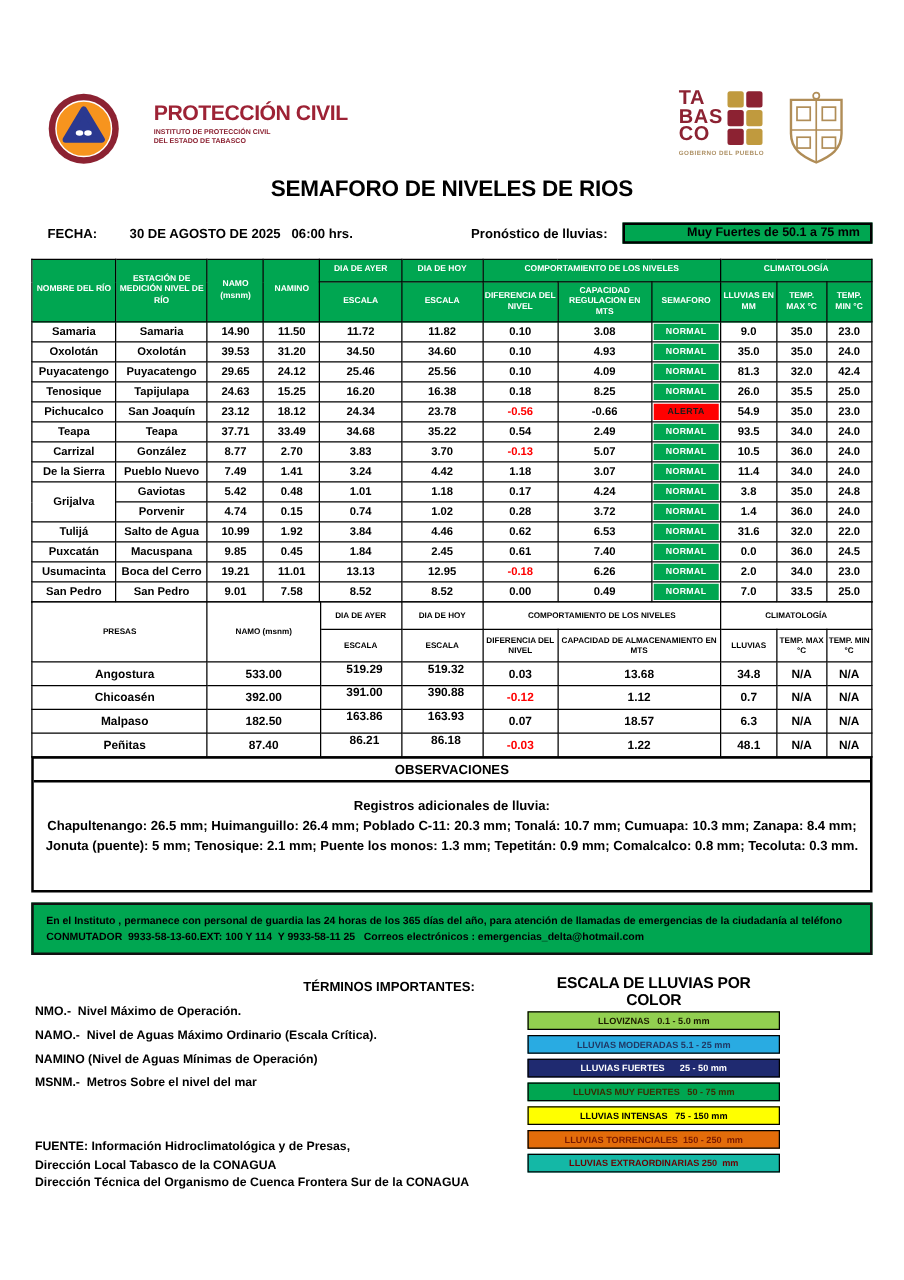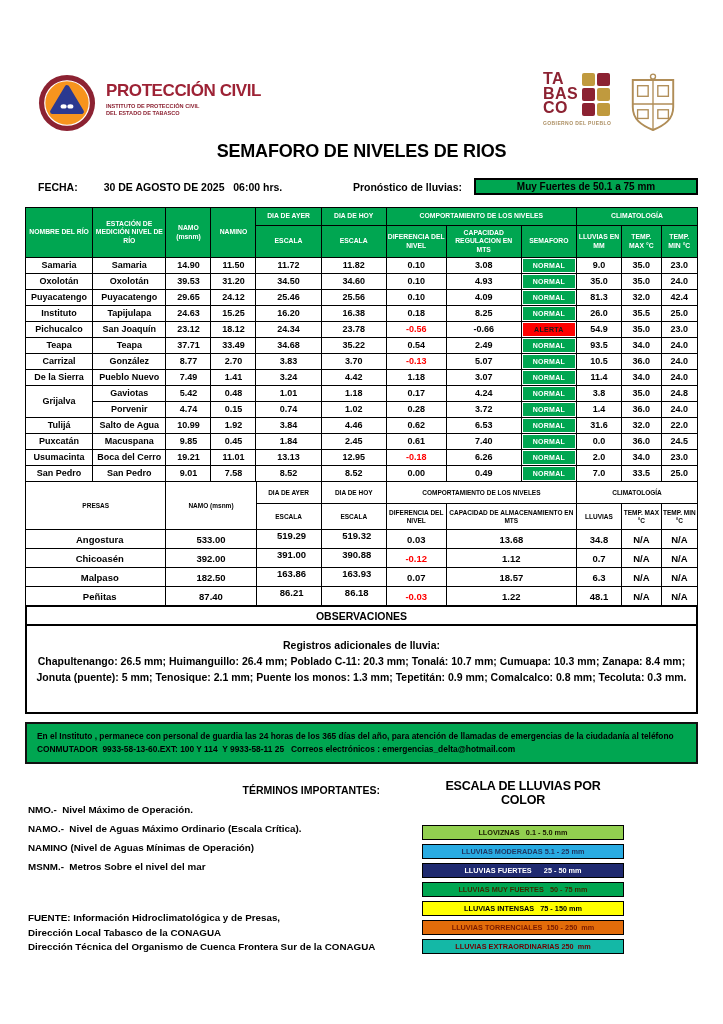--- a/index.html
+++ b/index.html
@@ -2,39 +2,39 @@
 <html style="--green: #00A651; --red: #FF0000; --maroon: #9D2235; --tan: #AD9064;"><head>
 <meta charset="utf-8">
 <style>
   :root{ --green:#00A651; --red:#FF0000; --maroon:#9D2235; --tan:#AD9064; }
   *{box-sizing:border-box; margin:0; padding:0;}
   body{background:#fff;}
   .page{position:relative;width:723px;height:1024px;background:#fff;overflow:hidden;
         font-family:"Liberation Sans",sans-serif;font-weight:700;color:#000;}
 
   
-  .header-left{position:absolute;left:38px;top:74px;display:flex;gap:10px;align-items:flex-start;}
+  .header-left{position:absolute;left:38px;top:74px;display:flex;gap:27px;align-items:flex-start;}
   .agency{margin-top:7px;}
   .agency-name{font-size:17px;font-weight:800;color:var(--maroon);letter-spacing:-0.4px;}
   .agency-sub{font-size:5.6px;color:#8C2232;line-height:1.3;margin-top:2px;}
   .header-right{position:absolute;left:543px;top:72px;display:flex;gap:16px;align-items:flex-start;}
   .tabasco-rows{display:flex;gap:4px;}
   .tabasco-word{font-size:16px;line-height:0.92;font-weight:800;color:#8C2232;letter-spacing:0.5px;}
   .tabasco-glyphs{display:grid;grid-template-columns:13px 13px;grid-auto-rows:13px;gap:2px;margin-top:1px;}
   .glyph{border-radius:2px;}
   .tabasco-caption{font-size:5px;color:var(--tan);margin-top:4px;letter-spacing:0.4px;text-align:center;}
 
   
   .doc-title{position:absolute;top:141px;left:0;width:100%;text-align:center;font-size:18px;
              font-weight:800;letter-spacing:-0.2px;}
   .fecha-row{position:absolute;top:178px;left:38px;width:660px;display:flex;align-items:center;font-size:10.5px;}
   .fecha-value{margin-left:26px;}
   .forecast-label{margin-left:auto;}
   .forecast-box{margin-left:12px;background:var(--green);border:2px solid #000;padding:1px 8px;
-                font-size:10px;width:224px;text-align:center;}
+                font-size:10px;width:200px;text-align:right;}
 
   
   .tables{position:absolute;left:25px;top:207px;width:673px;}
   table{width:100%;border-collapse:collapse;table-layout:fixed;}
   .rivers th{background:var(--green);color:#fff;font-size:6.8px;border:1px solid #000;padding:1px;line-height:1.2;}
   .rivers thead tr:first-child th{height:18px;}
   .rivers thead tr:last-child th{height:32px;}
   .rivers td{border:1px solid #000;text-align:center;font-size:9px;padding:0 1px;height:16px;line-height:1.05;}
   .c-name{font-size:8.6px;}
   .neg{color:var(--red);}
@@ -62,21 +62,21 @@
   .obs-text{line-height:1.55;margin-top:2px;}
 
   .contact{margin-top:8px;border:2px solid #111;background:var(--green);text-align:left;
            font-size:8.4px;padding:6px 10px;line-height:1.55;color:#000;}
 
   
   .terms{position:absolute;left:28px;top:784px;width:352px;}
   .terms-title{text-align:right;font-size:10.5px;margin-bottom:8px;}
   .terms-line{font-size:9.8px;margin-bottom:8px;}
   .scale{position:absolute;left:422px;top:779px;width:202px;}
-  .scale-title{font-size:12.5px;letter-spacing:-0.2px;margin-bottom:18px;text-align:center;}
+  .scale-title{font-size:12.5px;letter-spacing:-0.2px;margin-bottom:2px;text-align:center;}
   .bar{height:15px;border:1px solid #000;margin-bottom:4px;display:flex;align-items:center;
        justify-content:center;font-size:7.3px;}
   .source{position:absolute;left:28px;top:911px;width:430px;font-size:9.8px;line-height:1.5;}
 </style>
 </head>
 <body>
 
 <div class="page">
 
   <div class="header-left">
@@ -222,21 +222,21 @@
             <td class="c-num">0.10</td>
             <td class="c-num">4.09</td>
             <td class="c-sem">
               <div class="badge normal">NORMAL</div>
             </td>
             <td class="c-num">81.3</td>
             <td class="c-num">32.0</td>
             <td class="c-num">42.4</td>
           </tr>
           <tr>
-            <td class="c-name" rowspan="1">Instituto</td>
+            <td class="c-name" rowspan="1">Tenosique</td>
             <td class="c-name">Tapijulapa</td>
             <td class="c-num">24.63</td>
             <td class="c-num">15.25</td>
             <td class="c-num">16.20</td>
             <td class="c-num">16.38</td>
             <td class="c-num">0.18</td>
             <td class="c-num">8.25</td>
             <td class="c-sem">
               <div class="badge normal">NORMAL</div>
             </td>

